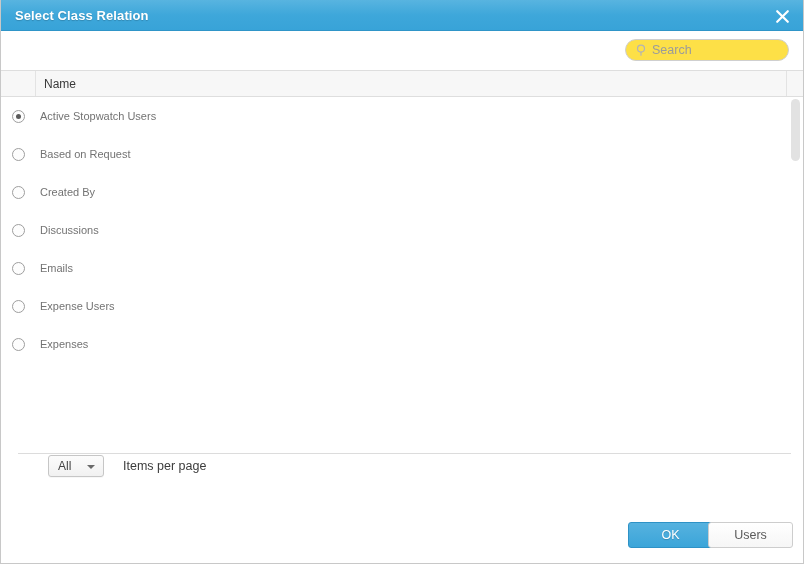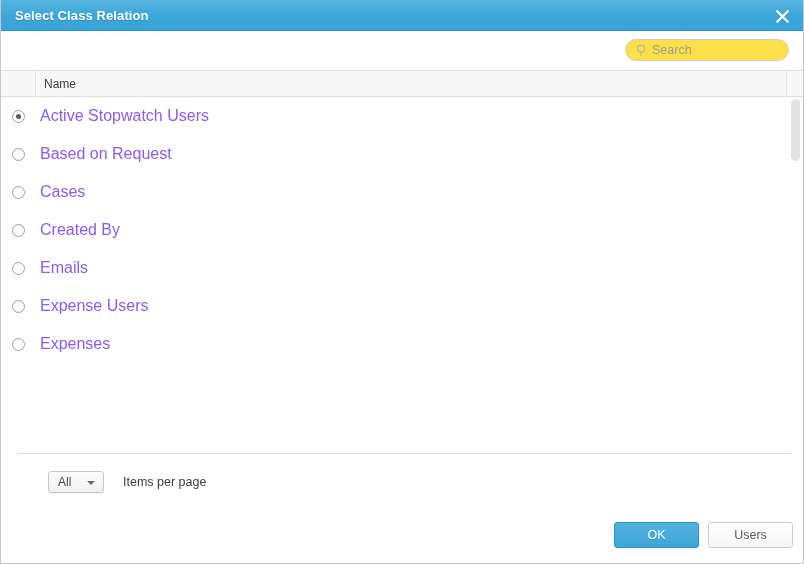--- a/index.html
+++ b/index.html
@@ -155,22 +155,22 @@
   }
   .radio.checked::after {
     content: "";
     position: absolute;
     left: 3px; top: 3px;
     width: 5px; height: 5px;
     border-radius: 50%;
     background: #5a5a5a;
   }
   .row-label {
-    font-size: 16px;
-    color: #8b5cf6;
+    font-size: 11px;
+    color: #737373;
     padding-left: 4px;
     white-space: nowrap;
   }
 
   
   .vscroll {
     position: absolute;
     right: 3px; top: 2px;
     width: 9px; height: 335px;
     pointer-events: none;
@@ -192,21 +192,21 @@
     background: #ffffff;
   }
   .pager-divider {
     position: absolute;
     left: 17px; right: 12px; top: 0;
     height: 1px;
     background: #dcdcdc;
   }
   .pager-inner {
     position: absolute;
-    left: 19px; top: 18px;
+    left: 19px; top: 2px;
     display: flex;
     align-items: center;
     padding-left: 28px;
   }
   .select-btn {
     width: 56px; height: 22px;
     border: 1px solid #c6c6c6;
     border-radius: 3px;
     background: linear-gradient(to bottom, #fcfcfc 0%, #f1f1f1 100%);
     display: flex;
@@ -247,21 +247,21 @@
     border-radius: 3px;
     font-size: 12.5px;
     font-family: "Liberation Sans", sans-serif;
     display: flex;
     align-items: center;
     justify-content: center;
     cursor: pointer;
     user-select: none;
   }
   .btn-ok {
-    left: 613px;
+    left: 627px;
     width: 85px;
     color: #ffffff;
     background: linear-gradient(to bottom, #56b2df 0%, #3ba5d9 100%);
     border: 1px solid #2e92c6;
     text-shadow: 0 1px 1px rgba(0,0,0,.18);
   }
   .btn-cancel {
     left: 707px;
     width: 85px;
     color: #5b5b5b;
@@ -316,27 +316,27 @@
           <div class="row">
             <div class="radio-cell">
               <span class="radio"></span>
             </div>
             <span class="row-label">Based on Request</span>
           </div>
           <div class="row">
             <div class="radio-cell">
               <span class="radio"></span>
             </div>
-            <span class="row-label">Cases</span>
-          </div>
-          <div class="row">
-            <div class="radio-cell">
-              <span class="radio"></span>
-            </div>
             <span class="row-label">Created By</span>
+          </div>
+          <div class="row">
+            <div class="radio-cell">
+              <span class="radio"></span>
+            </div>
+            <span class="row-label">Discussions</span>
           </div>
           <div class="row">
             <div class="radio-cell">
               <span class="radio"></span>
             </div>
             <span class="row-label">Emails</span>
           </div>
           <div class="row">
             <div class="radio-cell">
               <span class="radio"></span>

